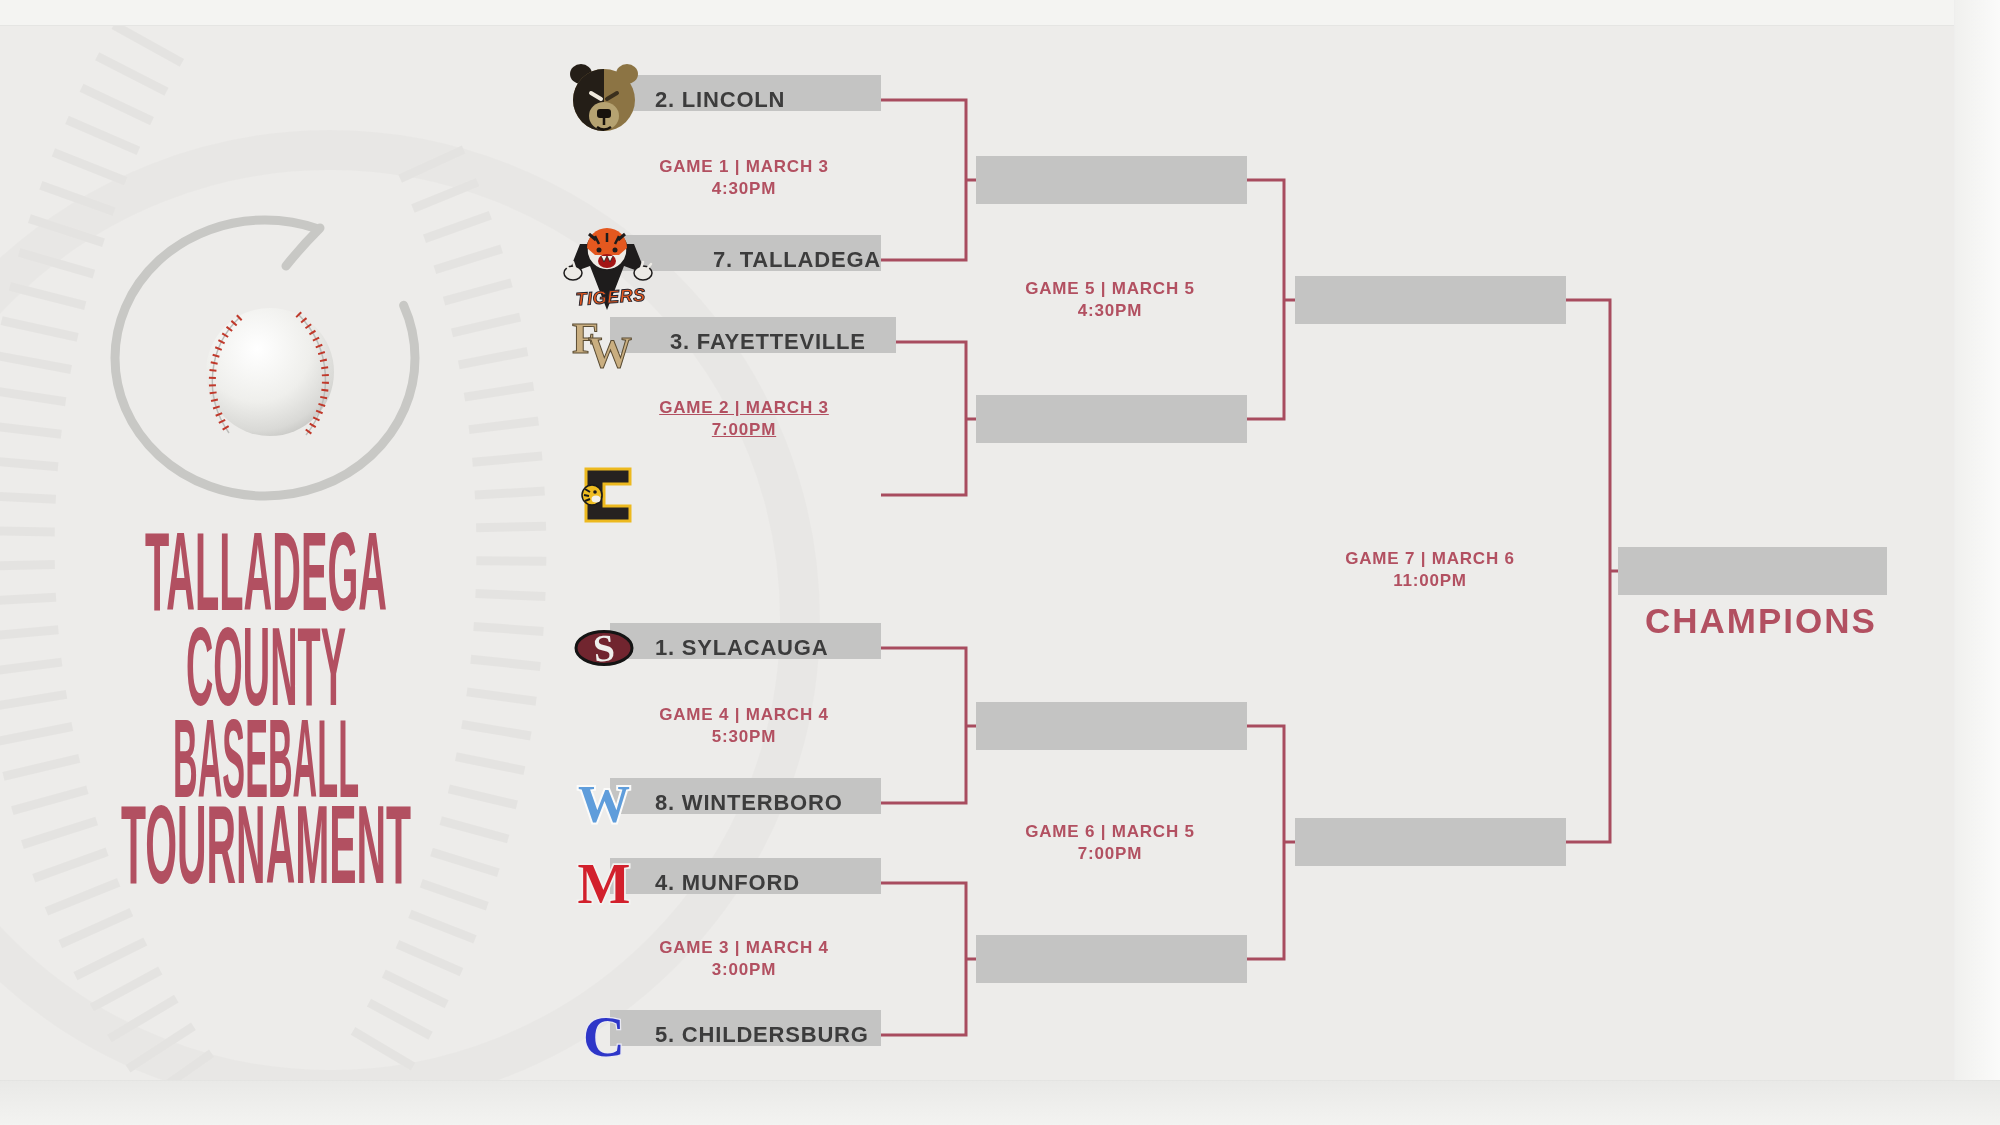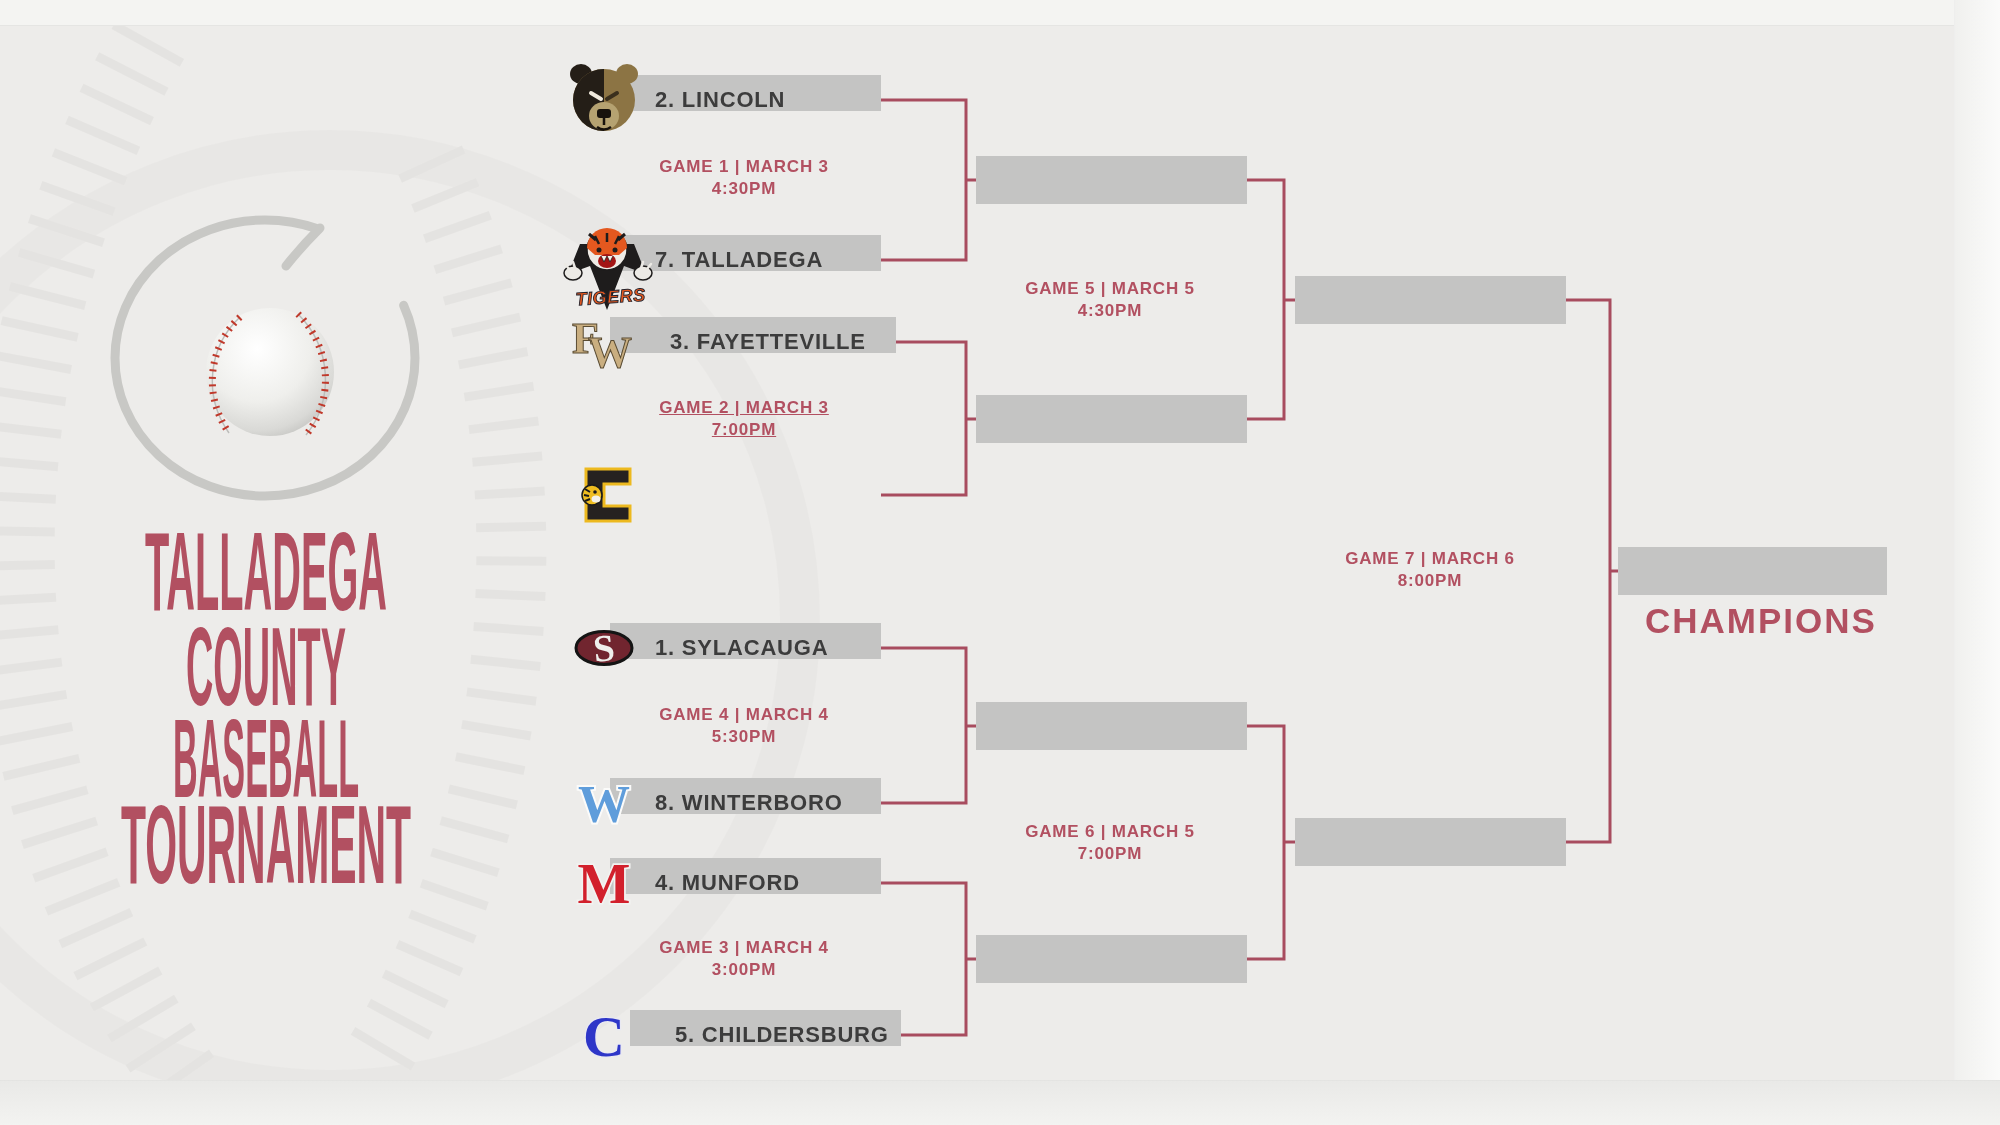--- a/index.html
+++ b/index.html
@@ -97,36 +97,36 @@
     <path d="M881 648 H966 V803 H881 M966 726 H977"></path>
     <path d="M881 883 H966 V1035 H881 M966 959 H977"></path>
     <path d="M1247 180 H1284 V419 H1247 M1284 300 H1296"></path>
     <path d="M1247 726 H1284 V959 H1247 M1284 842 H1296"></path>
     <path d="M1566 300 H1610 V842 H1566 M1610 571 H1619"></path>
   </svg>
 
   <div class="bar team-bar" style="left:610px; top:75px;">
     <span class="team-label">2. LINCOLN</span>
     </div>
-  <div class="bar team-bar" style="left:610px; top:235px;">
+  <div class="bar team-bar" style="left:610px; top:235px;text-align:right;">
     <span class="team-label">7. TALLADEGA</span>
     </div>
   <div class="bar team-bar" style="left:610px; top:317px;padding-left:15px;">
     <span class="team-label">3. FAYETTEVILLE</span>
     </div>
   <div class="bar team-bar" style="left:610px; top:623px;">
     <span class="team-label">1. SYLACAUGA</span>
     </div>
   <div class="bar team-bar" style="left:610px; top:778px;">
     <span class="team-label">8. WINTERBORO</span>
     </div>
   <div class="bar team-bar" style="left:610px; top:858px;">
     <span class="team-label">4. MUNFORD</span>
     </div>
-  <div class="bar team-bar" style="left:630px; top:1010px;">
+  <div class="bar team-bar" style="left:610px; top:1010px;">
     <span class="team-label">5. CHILDERSBURG</span>
     </div>
 
   <div class="bar win-bar" style="left:976px; top:156px;"></div>
   <div class="bar win-bar" style="left:976px; top:395px;"></div>
   <div class="bar win-bar" style="left:976px; top:702px;"></div>
   <div class="bar win-bar" style="left:976px; top:935px;"></div>
 
   <div class="bar win-bar" style="left:1295px; top:276px;"></div>
   <div class="bar win-bar" style="left:1295px; top:818px;"></div>
@@ -153,21 +153,21 @@
   <div class="game-label" style="left:1110px; top:300px;">
     <div>GAME 5 | MARCH 5</div>
     <div>4:30PM</div>
   </div>
   <div class="game-label" style="left:1110px; top:843px;">
     <div>GAME 6 | MARCH 5</div>
     <div>7:00PM</div>
   </div>
   <div class="game-label" style="left:1430px; top:570px;">
     <div>GAME 7 | MARCH 6</div>
-    <div>8:00PM</div>
+    <div>11:00PM</div>
   </div>
 
   <svg class="logo" style="left:565px; top:60px;" width="78" height="80" viewBox="0 0 78 80">
     <ellipse cx="16" cy="14" rx="11" ry="10" fill="#241e17"></ellipse>
     <ellipse cx="62" cy="14" rx="11" ry="10" fill="#8c7444"></ellipse>
     <circle cx="39" cy="40" r="31" fill="#8c7444"></circle>
     <path d="M39 9 A31 31 0 0 0 39 71 Z" fill="#241e17"></path>
     <path d="M26 33 l10 6" stroke="#efe9dc" stroke-width="4" stroke-linecap="round"></path>
     <path d="M52 33 l-10 6" stroke="#3a2f1d" stroke-width="4" stroke-linecap="round"></path>
     <ellipse cx="39" cy="56" rx="15" ry="14" fill="#b5a271"></ellipse>

